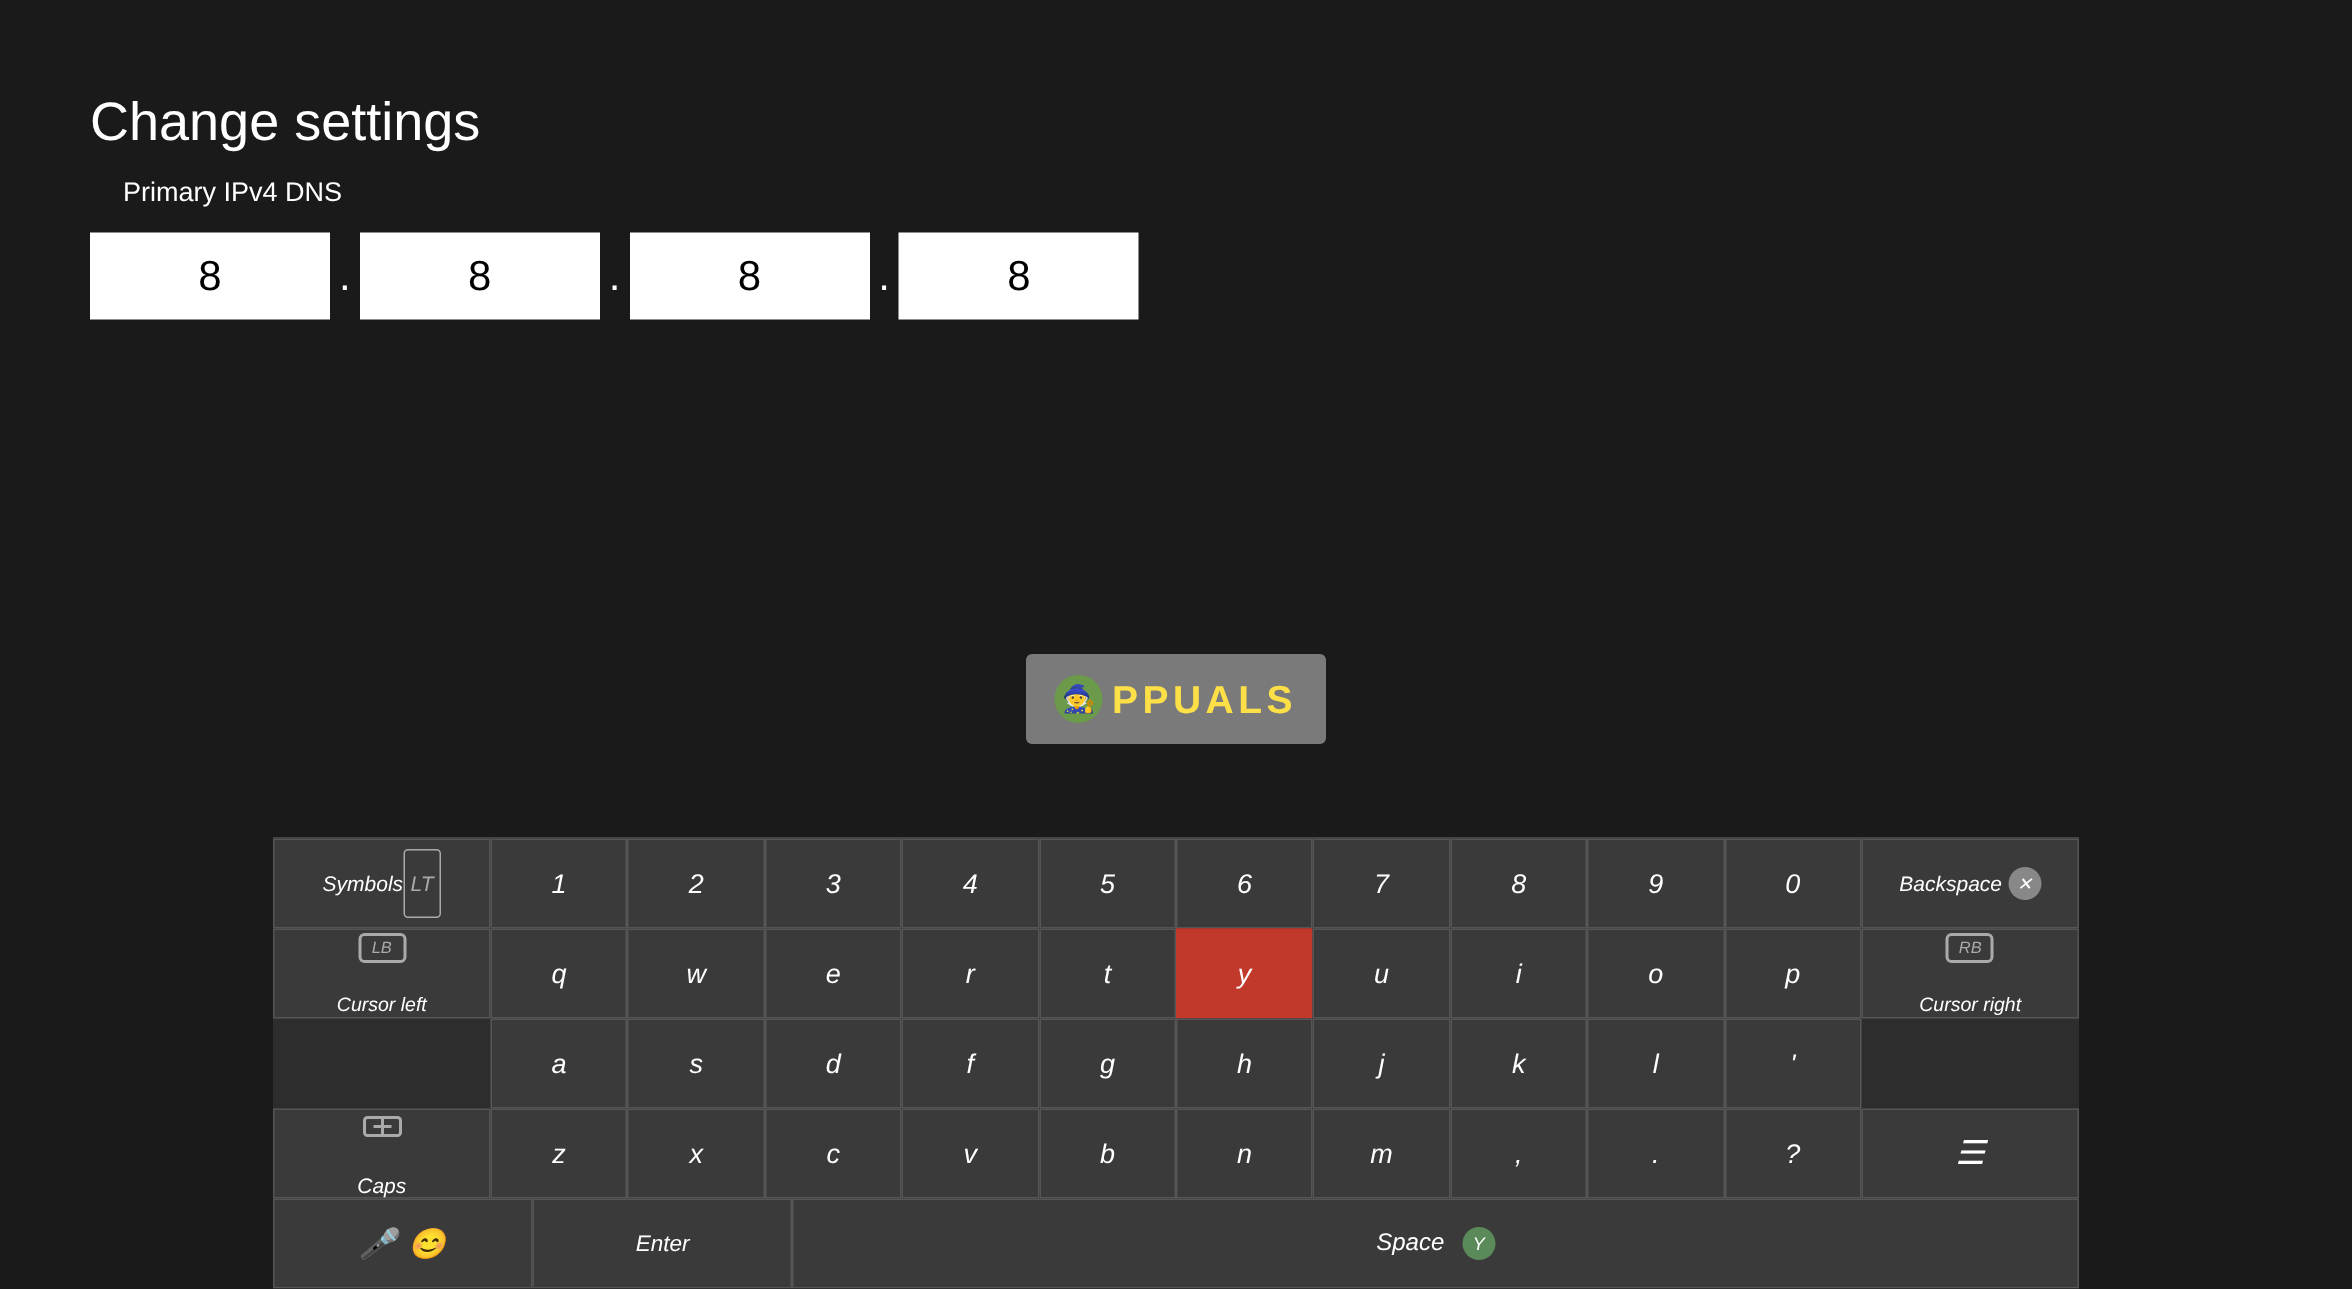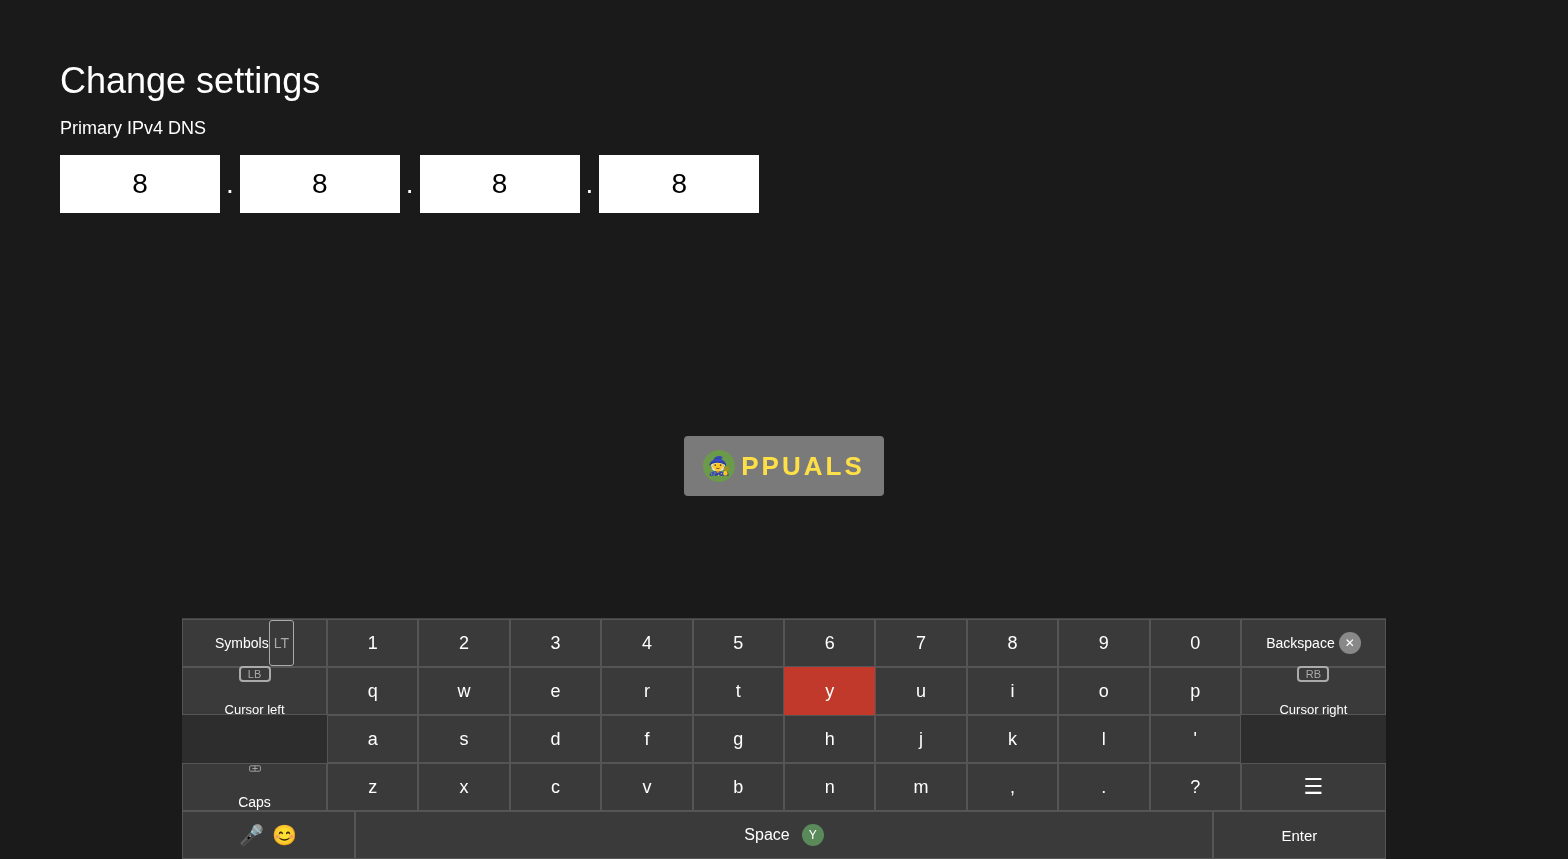--- a/index.html
+++ b/index.html
@@ -22,20 +22,21 @@
       font-size: 36px;
       font-weight: 300;
       color: #fff;
       margin-bottom: 16px;
     }
 
     .dns-label {
       font-size: 18px;
       color: #fff;
       margin-bottom: 16px;
+      margin-left: 22px;
     }
 
     .dns-fields {
       display: flex;
       align-items: center;
       gap: 0;
     }
 
     .dns-input {
       width: 160px;
@@ -64,30 +65,31 @@
       border-top: 1px solid #444;
     }
 
     .keyboard-row {
       display: flex;
       width: 100%;
     }
 
     .key {
       flex: 1;
-      height: 48px;
+      height: 60px;
       background: #3a3a3a;
       border: 1px solid #555;
       color: #fff;
       font-size: 18px;
       display: flex;
       align-items: center;
       justify-content: center;
       cursor: pointer;
       user-select: none;
+      font-style: italic;
     }
 
     .key.highlighted {
       background: #c0392b;
       border-color: #c0392b;
     }
 
     .key.wide-left {
       flex: 1.6;
       font-size: 14px;
@@ -392,22 +394,22 @@
     <div class="key enter-key wide-right">
       <span style="font-size:22px;">☰</span>
     </div>
   </div>
 
   <div class="keyboard-row">
     <div class="key mic-emoji-key wide-left" style="flex-direction:row;gap:8px;">
       <span>🎤</span>
       <span>😊</span>
     </div>
+    <div class="key enter-key wide-right">
+      <span>Enter</span>
+    </div>
     <div class="key space-key" style="display:flex;align-items:center;justify-content:center;gap:8px;">
       <span>Space</span>
       <span class="y-button-circle">Y</span>
     </div>
-    <div class="key enter-key wide-right">
-      <span>Enter</span>
-    </div>
   </div>
 
 </div>
 
 </body></html>

